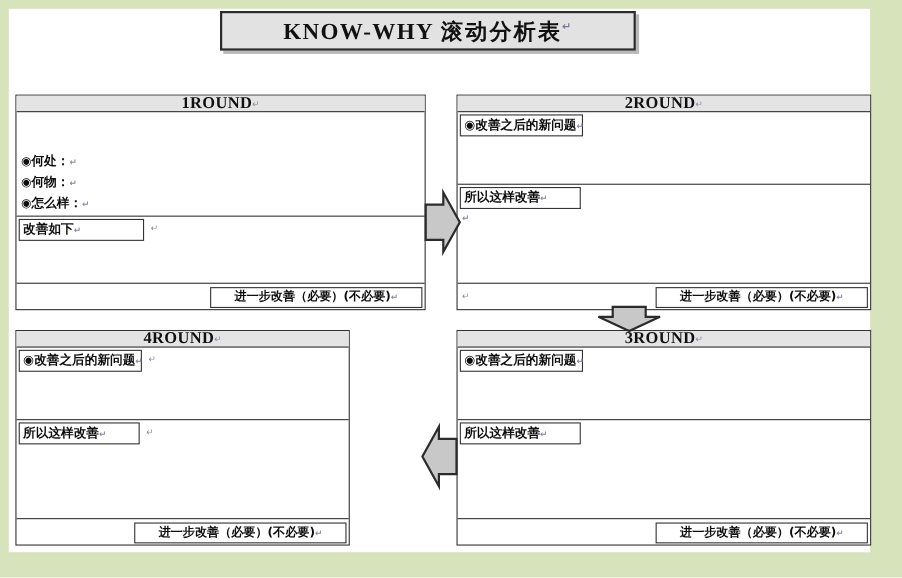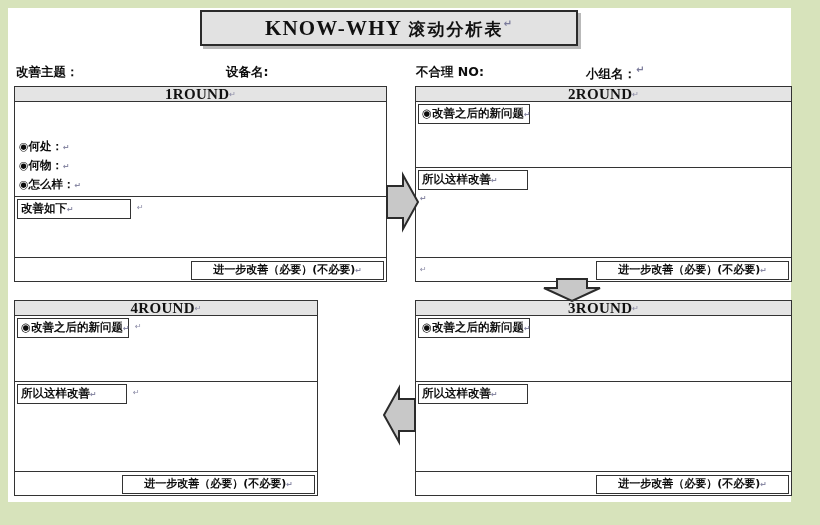--- a/index.html
+++ b/index.html
@@ -54,21 +54,21 @@
     font-family: "Liberation Serif", "DejaVu Serif", serif;
     font-weight: bold;
     font-size: 21px;
     letter-spacing: 1.2px;
     color: #111;
     white-space: nowrap;
   }
   .title-text .cjk {
     font-family: Liberation Sans, sans-serif;
     letter-spacing: 2px;
-    font-size: 17px;
+    font-size: 20px;
   }
   .pilcrow {
     color: #7a7a9a;
     font-size: 10px;
     font-family: "DejaVu Sans", sans-serif;
     vertical-align: super;
   }
   .pilcrow-sm {
     color: #8a8aa5;
     font-size: 8px;
@@ -222,26 +222,20 @@
 
 <div id="page">
   <div class="paper"></div>
 
   <div class="title-wrap">
     <div class="title-box">
       <span class="title-text"><span>KNOW-WHY</span><span>&nbsp;</span><span class="cjk">滚动分析表</span><span class="pilcrow">↵</span></span>
     </div>
   </div>
 
-  <div class="fields">
-    <div class="field-label f-theme">改善主题：</div>
-    <div class="field-label f-equip">设备名:</div>
-    <div class="field-label f-no">不合理 NO:</div>
-    <div class="field-label f-team"><span>小组名：</span><span class="pilcrow">↵</span></div>
-  </div>
 
   <div class="panel p1">
     <div class="round-head">
       <span class="round-head-text">1ROUND</span>
         <span class="pilcrow-sm">↵</span>
     </div>
 
     <div class="sec sec-div" style="height:60px;margin-top:35px;">
       <div class="bullet-line"><span class="bullet-dot">◉</span><span>何处：</span><span class="pilcrow-sm">↵</span></div>
       <div class="bullet-line"><span class="bullet-dot">◉</span><span>何物：</span><span class="pilcrow-sm">↵</span></div>

